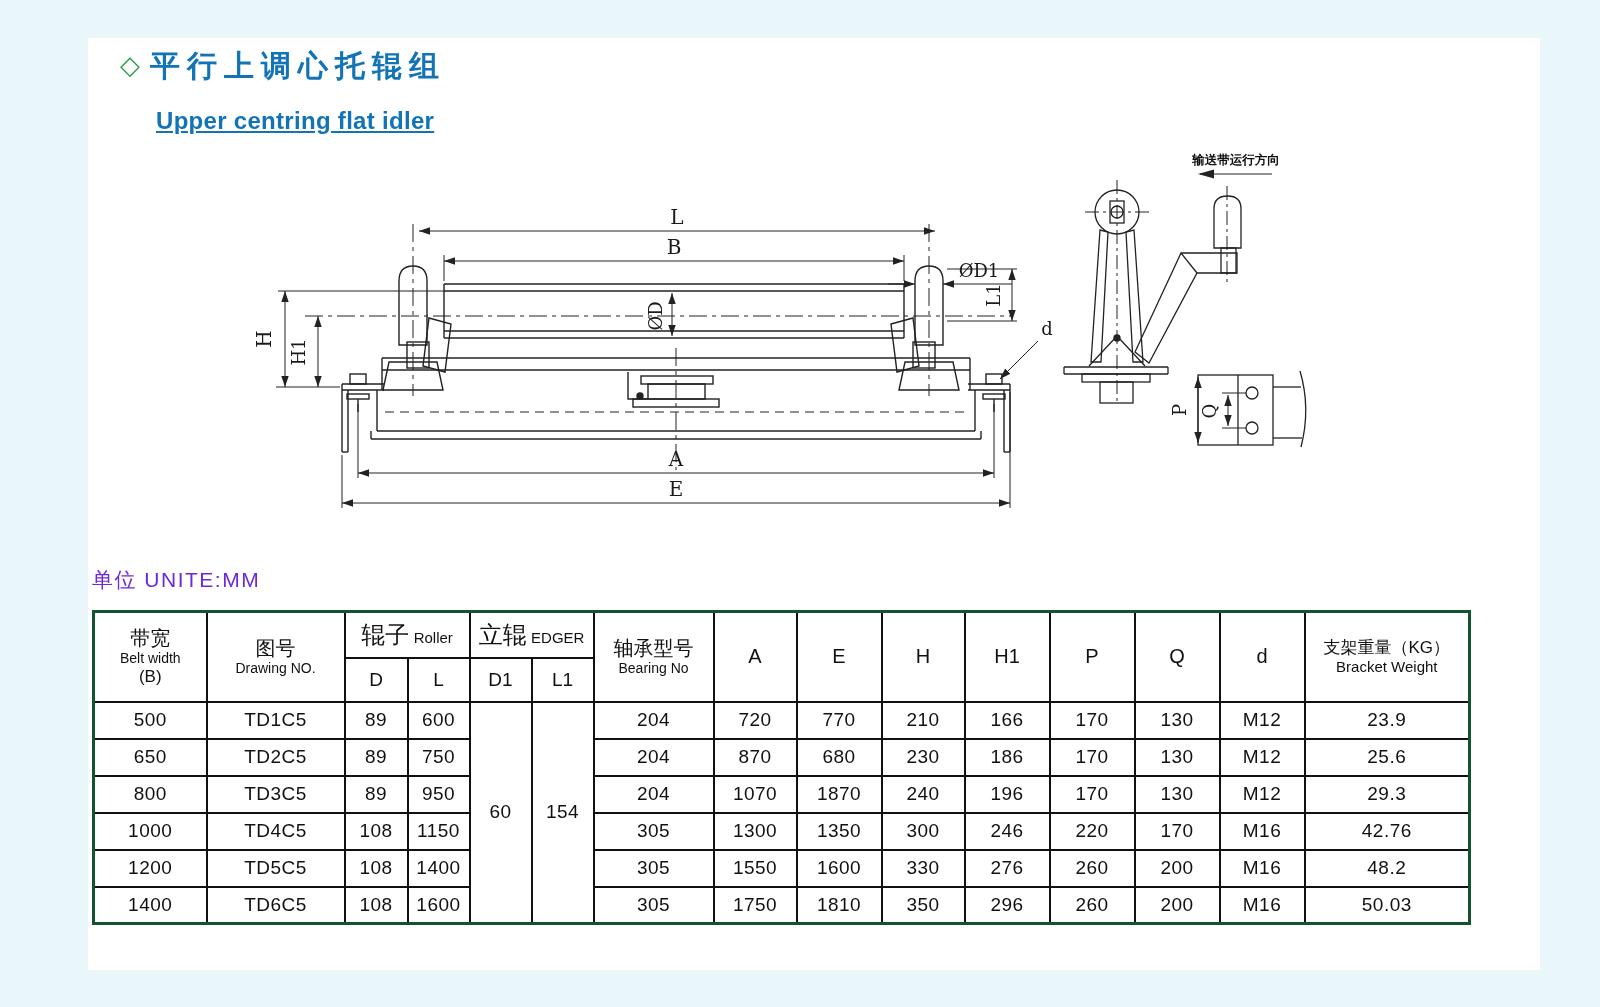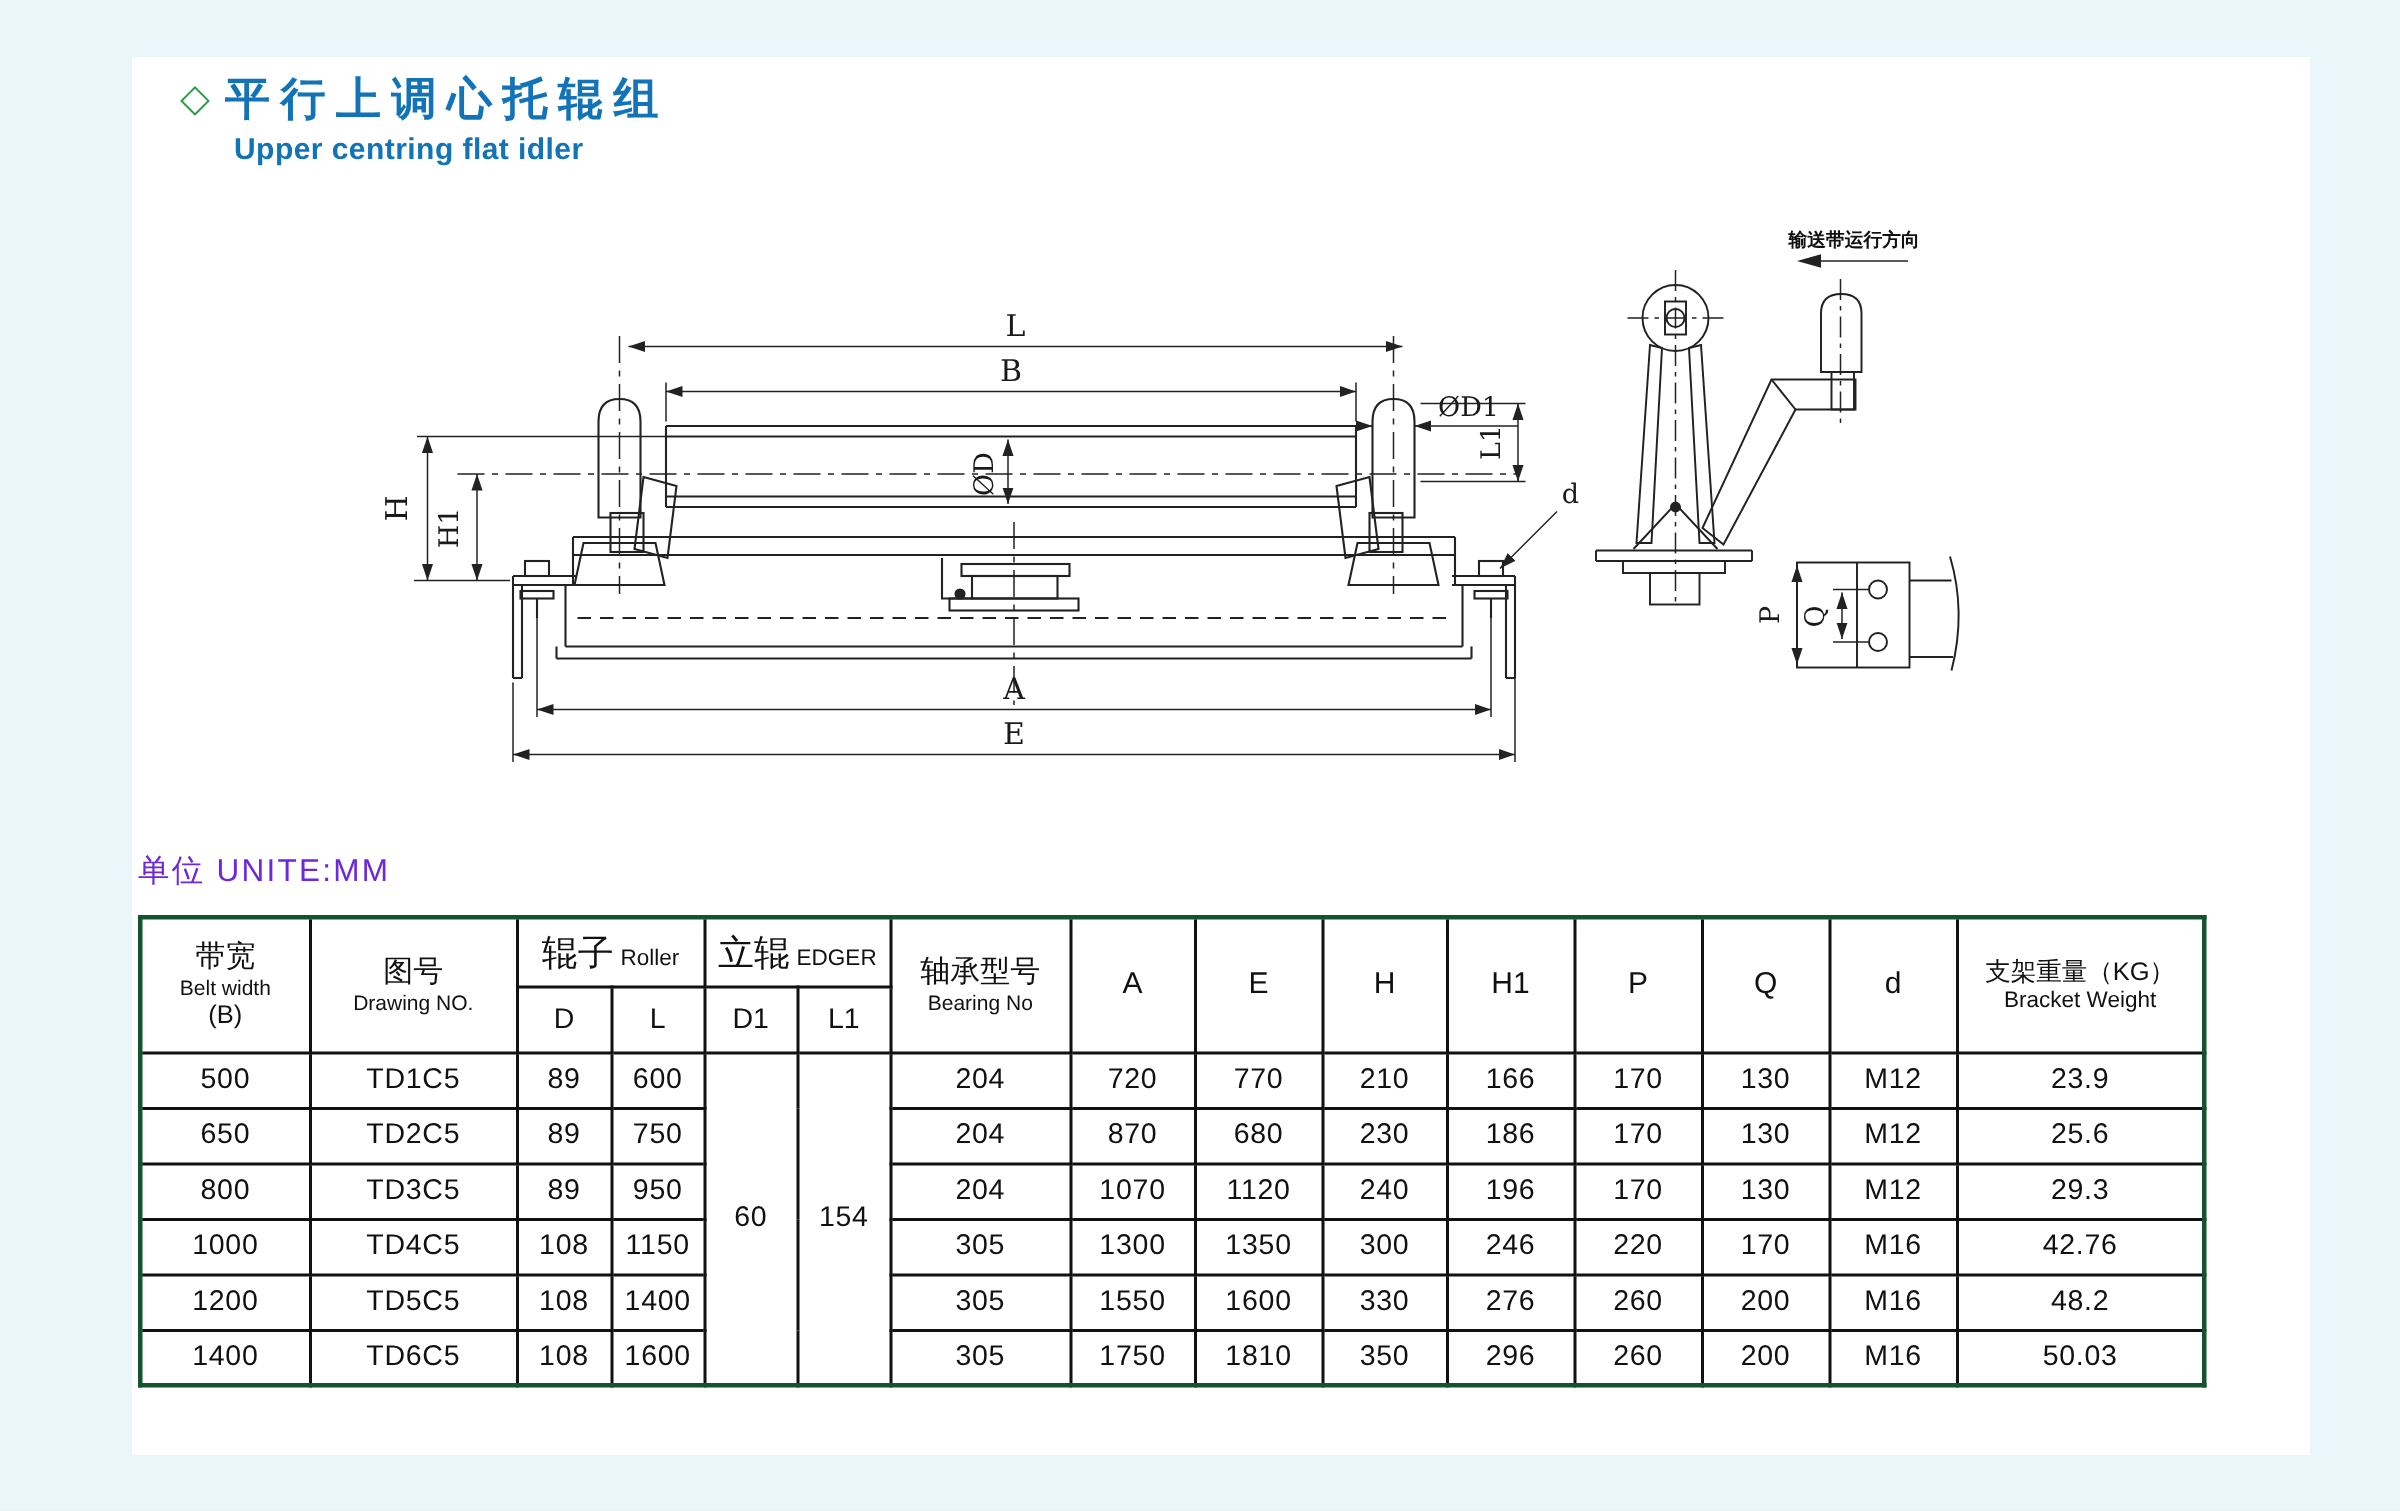--- a/index.html
+++ b/index.html
@@ -4,21 +4,21 @@
 <style>
   html,body{margin:0;padding:0;background:#dfeef3;}
   .page{position:relative;width:1600px;height:1007px;background:#e9f6fa;overflow:hidden;
         font-family:"Liberation Sans",sans-serif;color:#111;}
   .card{position:absolute;left:88px;top:38px;width:1452px;height:932px;background:#ffffff;}
 
   
   .title-block{position:absolute;left:120px;top:46px;color:#1274b6;}
   .title-zh{display:flex;align-items:center;font-size:30px;font-weight:bold;letter-spacing:7px;}
   .diamond{color:#2f9e4d;font-size:26px;font-weight:normal;letter-spacing:0;margin-right:10px;transform:translateY(-1px);}
-  .title-en{font-size:20px;font-weight:bold;letter-spacing:.3px;margin:2px 0 0 36px;}
+  .title-en{font-size:24px;font-weight:bold;letter-spacing:.3px;margin:20px 0 0 36px;text-decoration:underline;}
 
   
   .unit-note{position:absolute;left:92px;top:566px;font-size:21px;letter-spacing:1.5px;color:#6d28d9;}
 
   
   .drawing-svg{position:absolute;left:0;top:0;}
   .dimtext{font-family:"DejaVu Serif",serif;font-size:20px;fill:#1a1a1a;}
   .dimtext.small{font-size:18px;}
   .cjk{font-family:"Liberation Sans",sans-serif;font-size:12.5px;fill:#111;font-weight:bold;}
 
@@ -307,21 +307,21 @@
         <td>M12</td>
         <td>25.6</td>
       </tr>
       <tr>
         <td>800</td>
         <td>TD3C5</td>
         <td>89</td>
         <td>950</td>
         <td>204</td>
         <td>1070</td>
-        <td>1120</td>
+        <td>1870</td>
         <td>240</td>
         <td>196</td>
         <td>170</td>
         <td>130</td>
         <td>M12</td>
         <td>29.3</td>
       </tr>
       <tr>
         <td>1000</td>
         <td>TD4C5</td>

